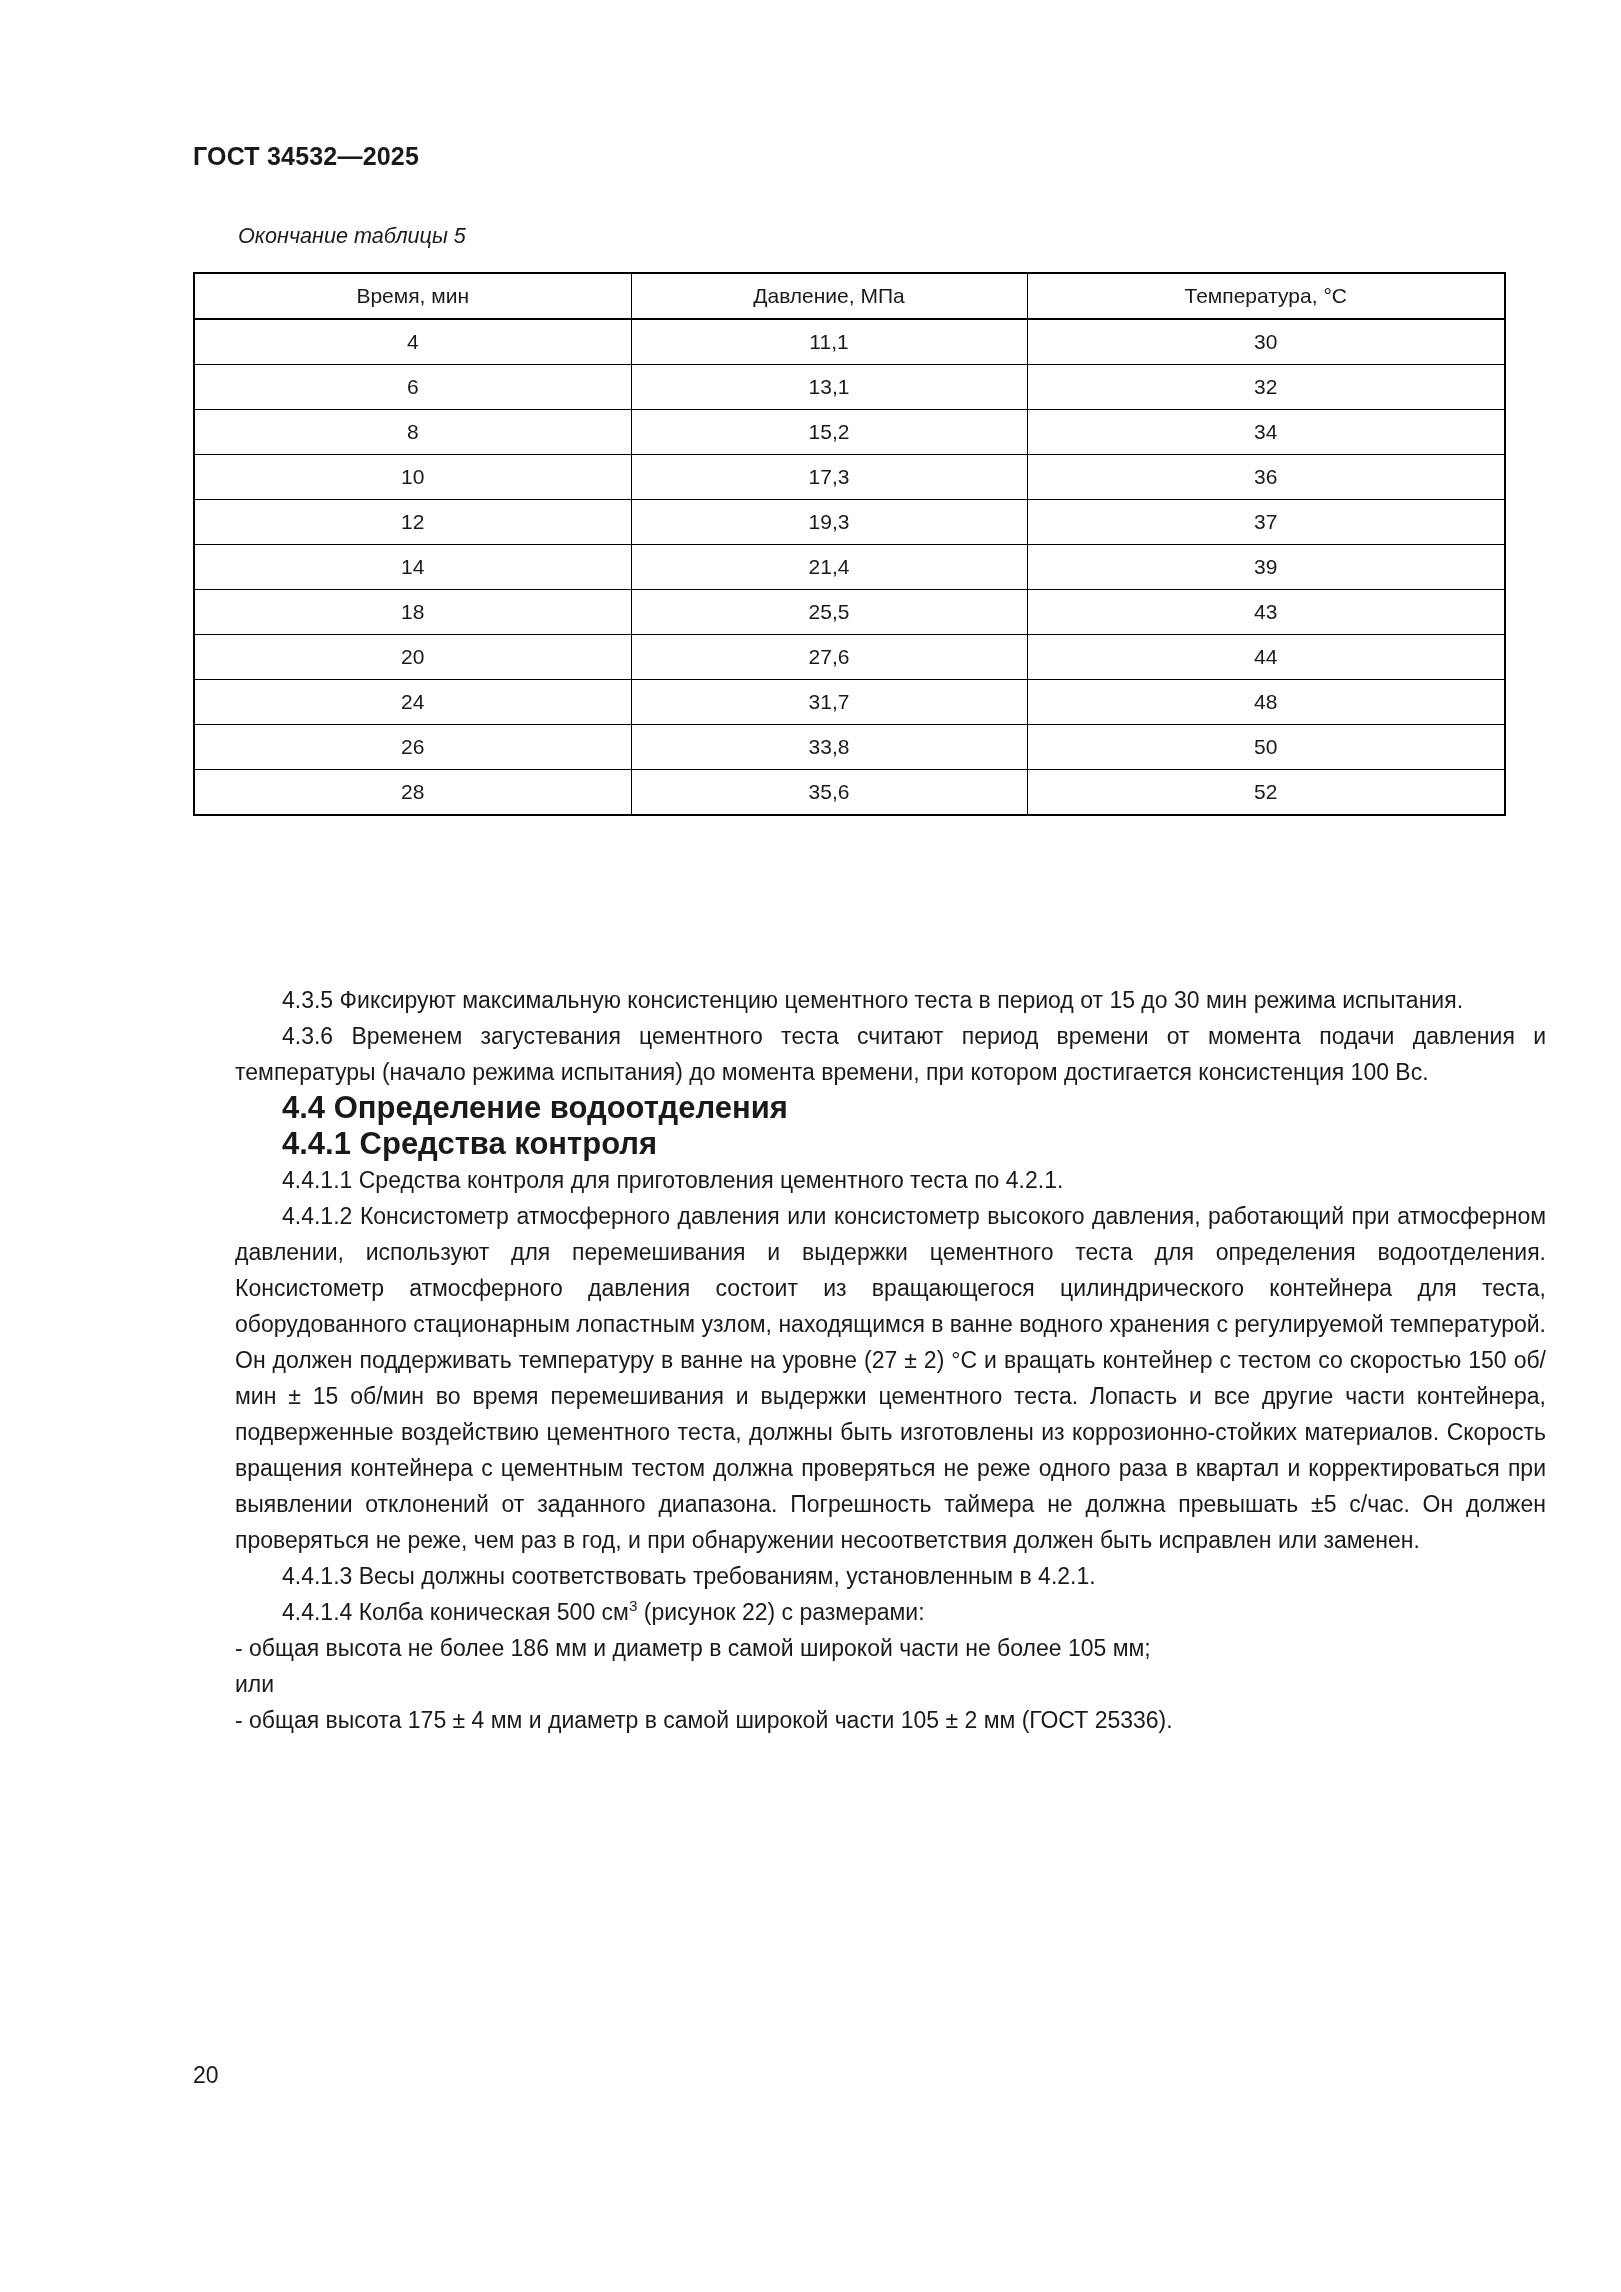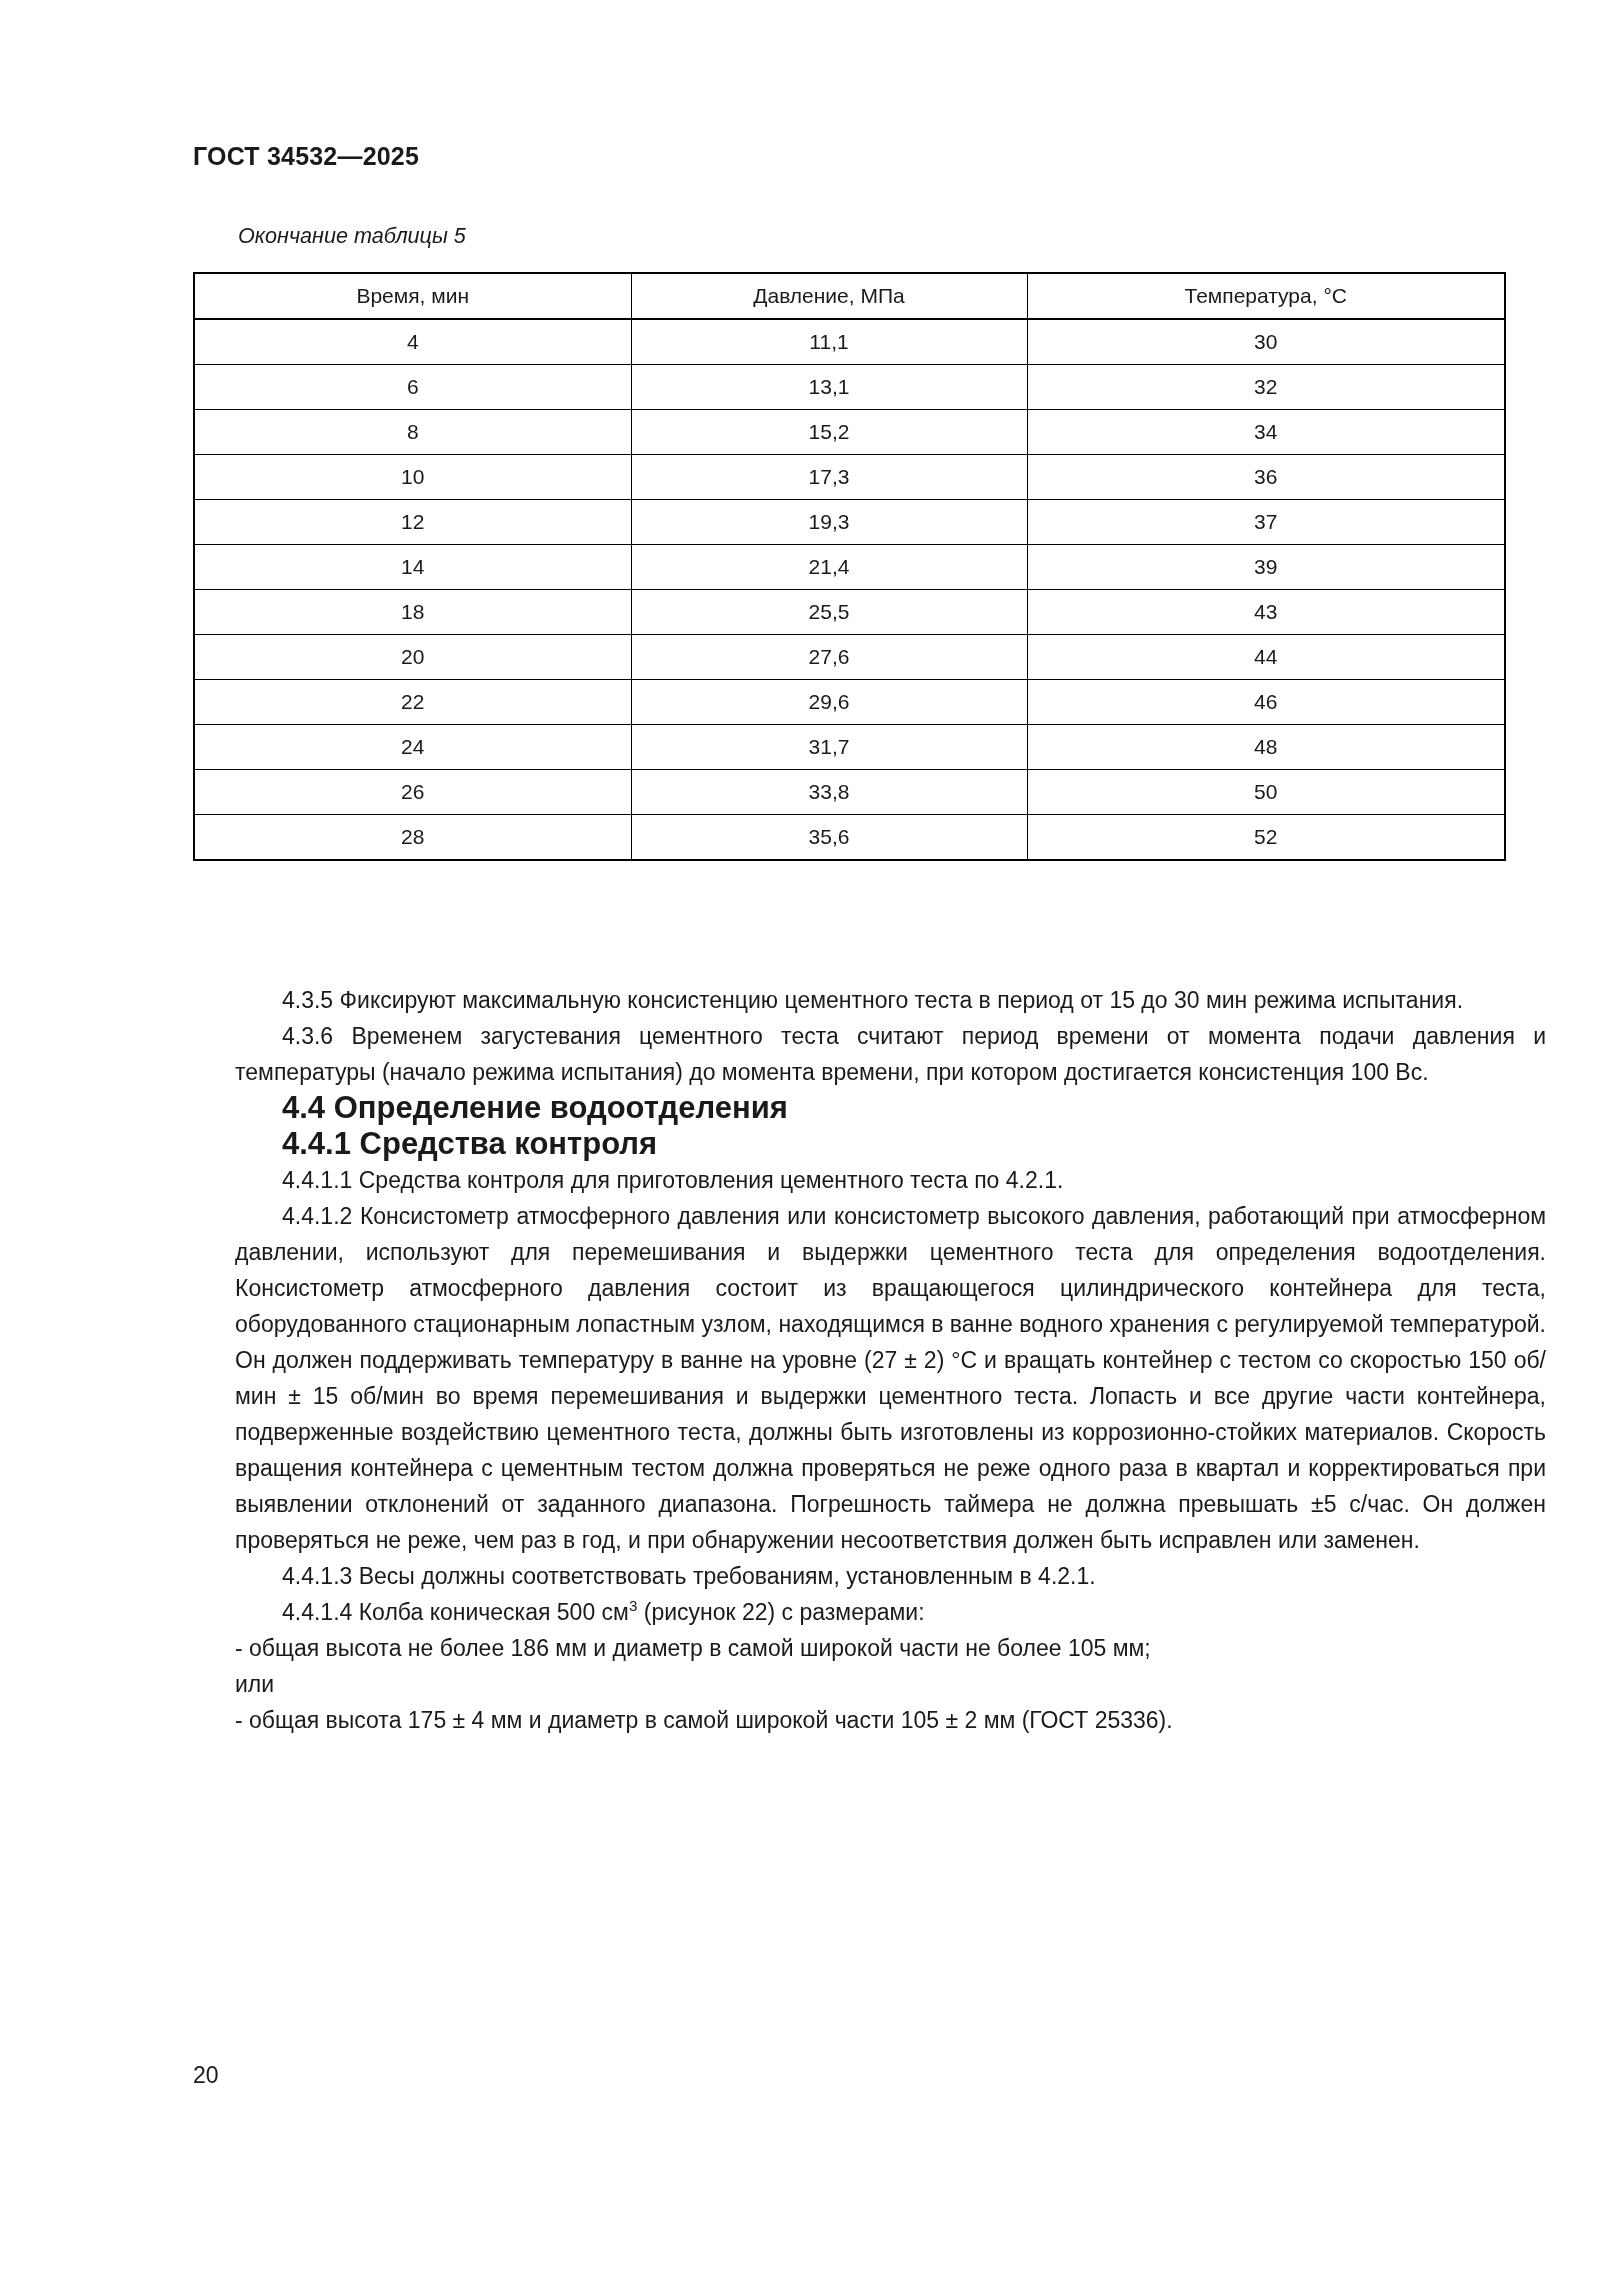--- a/index.html
+++ b/index.html
@@ -197,25 +197,20 @@
         <td>18</td>
         <td>25,5</td>
         <td>43</td>
       </tr>
       <tr>
         <td>20</td>
         <td>27,6</td>
         <td>44</td>
       </tr>
       <tr>
-        <td>22</td>
-        <td>29,6</td>
-        <td>46</td>
-      </tr>
-      <tr>
         <td>24</td>
         <td>31,7</td>
         <td>48</td>
       </tr>
       <tr>
         <td>26</td>
         <td>33,8</td>
         <td>50</td>
       </tr>
       <tr>

